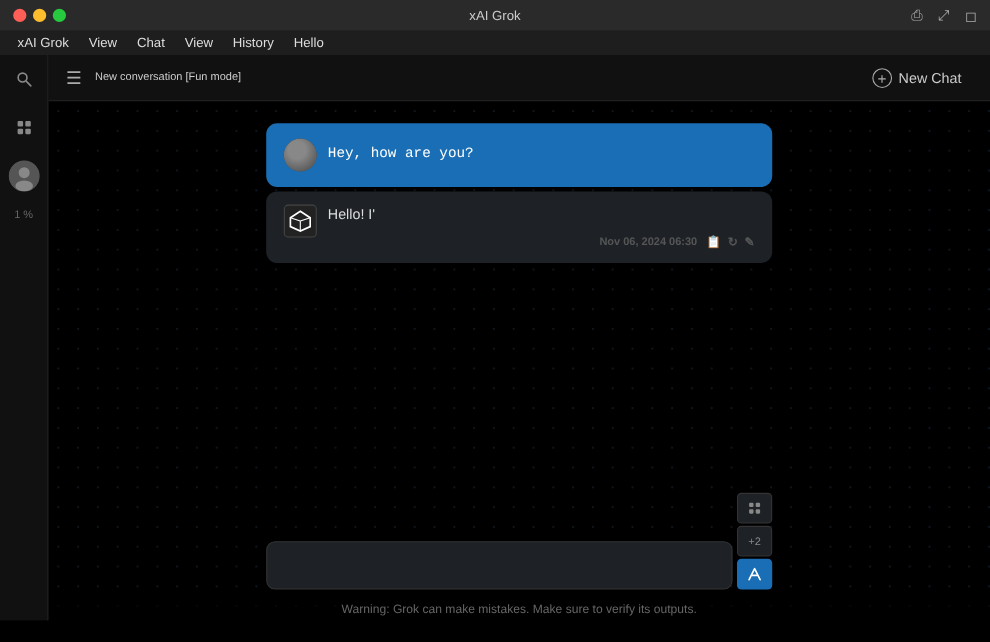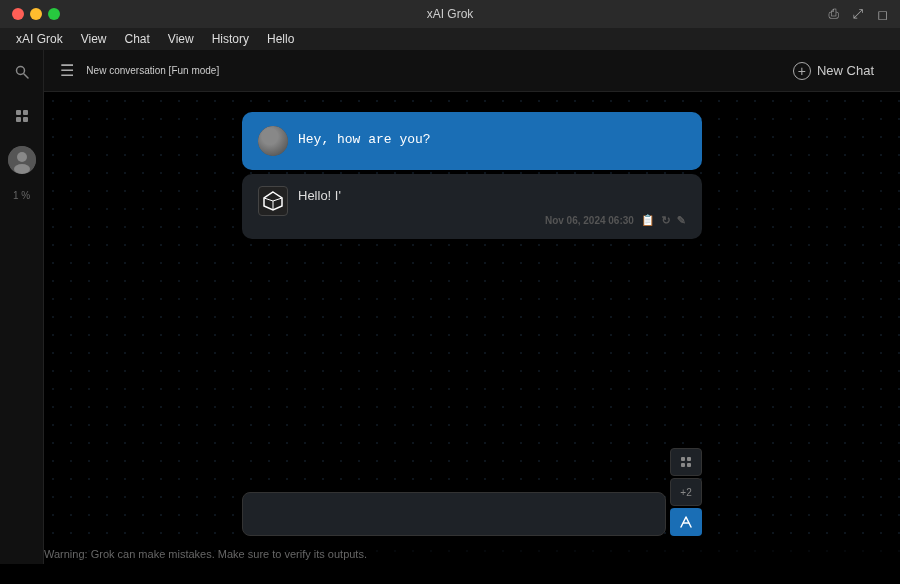--- a/index.html
+++ b/index.html
@@ -358,21 +358,21 @@
     
     .warning-bar {
       position: absolute;
       bottom: 0;
       left: 0;
       right: 0;
       height: 20px;
       background: rgba(0,0,0,0.6);
       display: flex;
       align-items: center;
-      justify-content: flex-start;
+      justify-content: center;
     }
     .warning-text {
       color: #666;
       font-size: 11px;
     }
   </style>
 </head>
 <body>
 
 <div class="titlebar">

